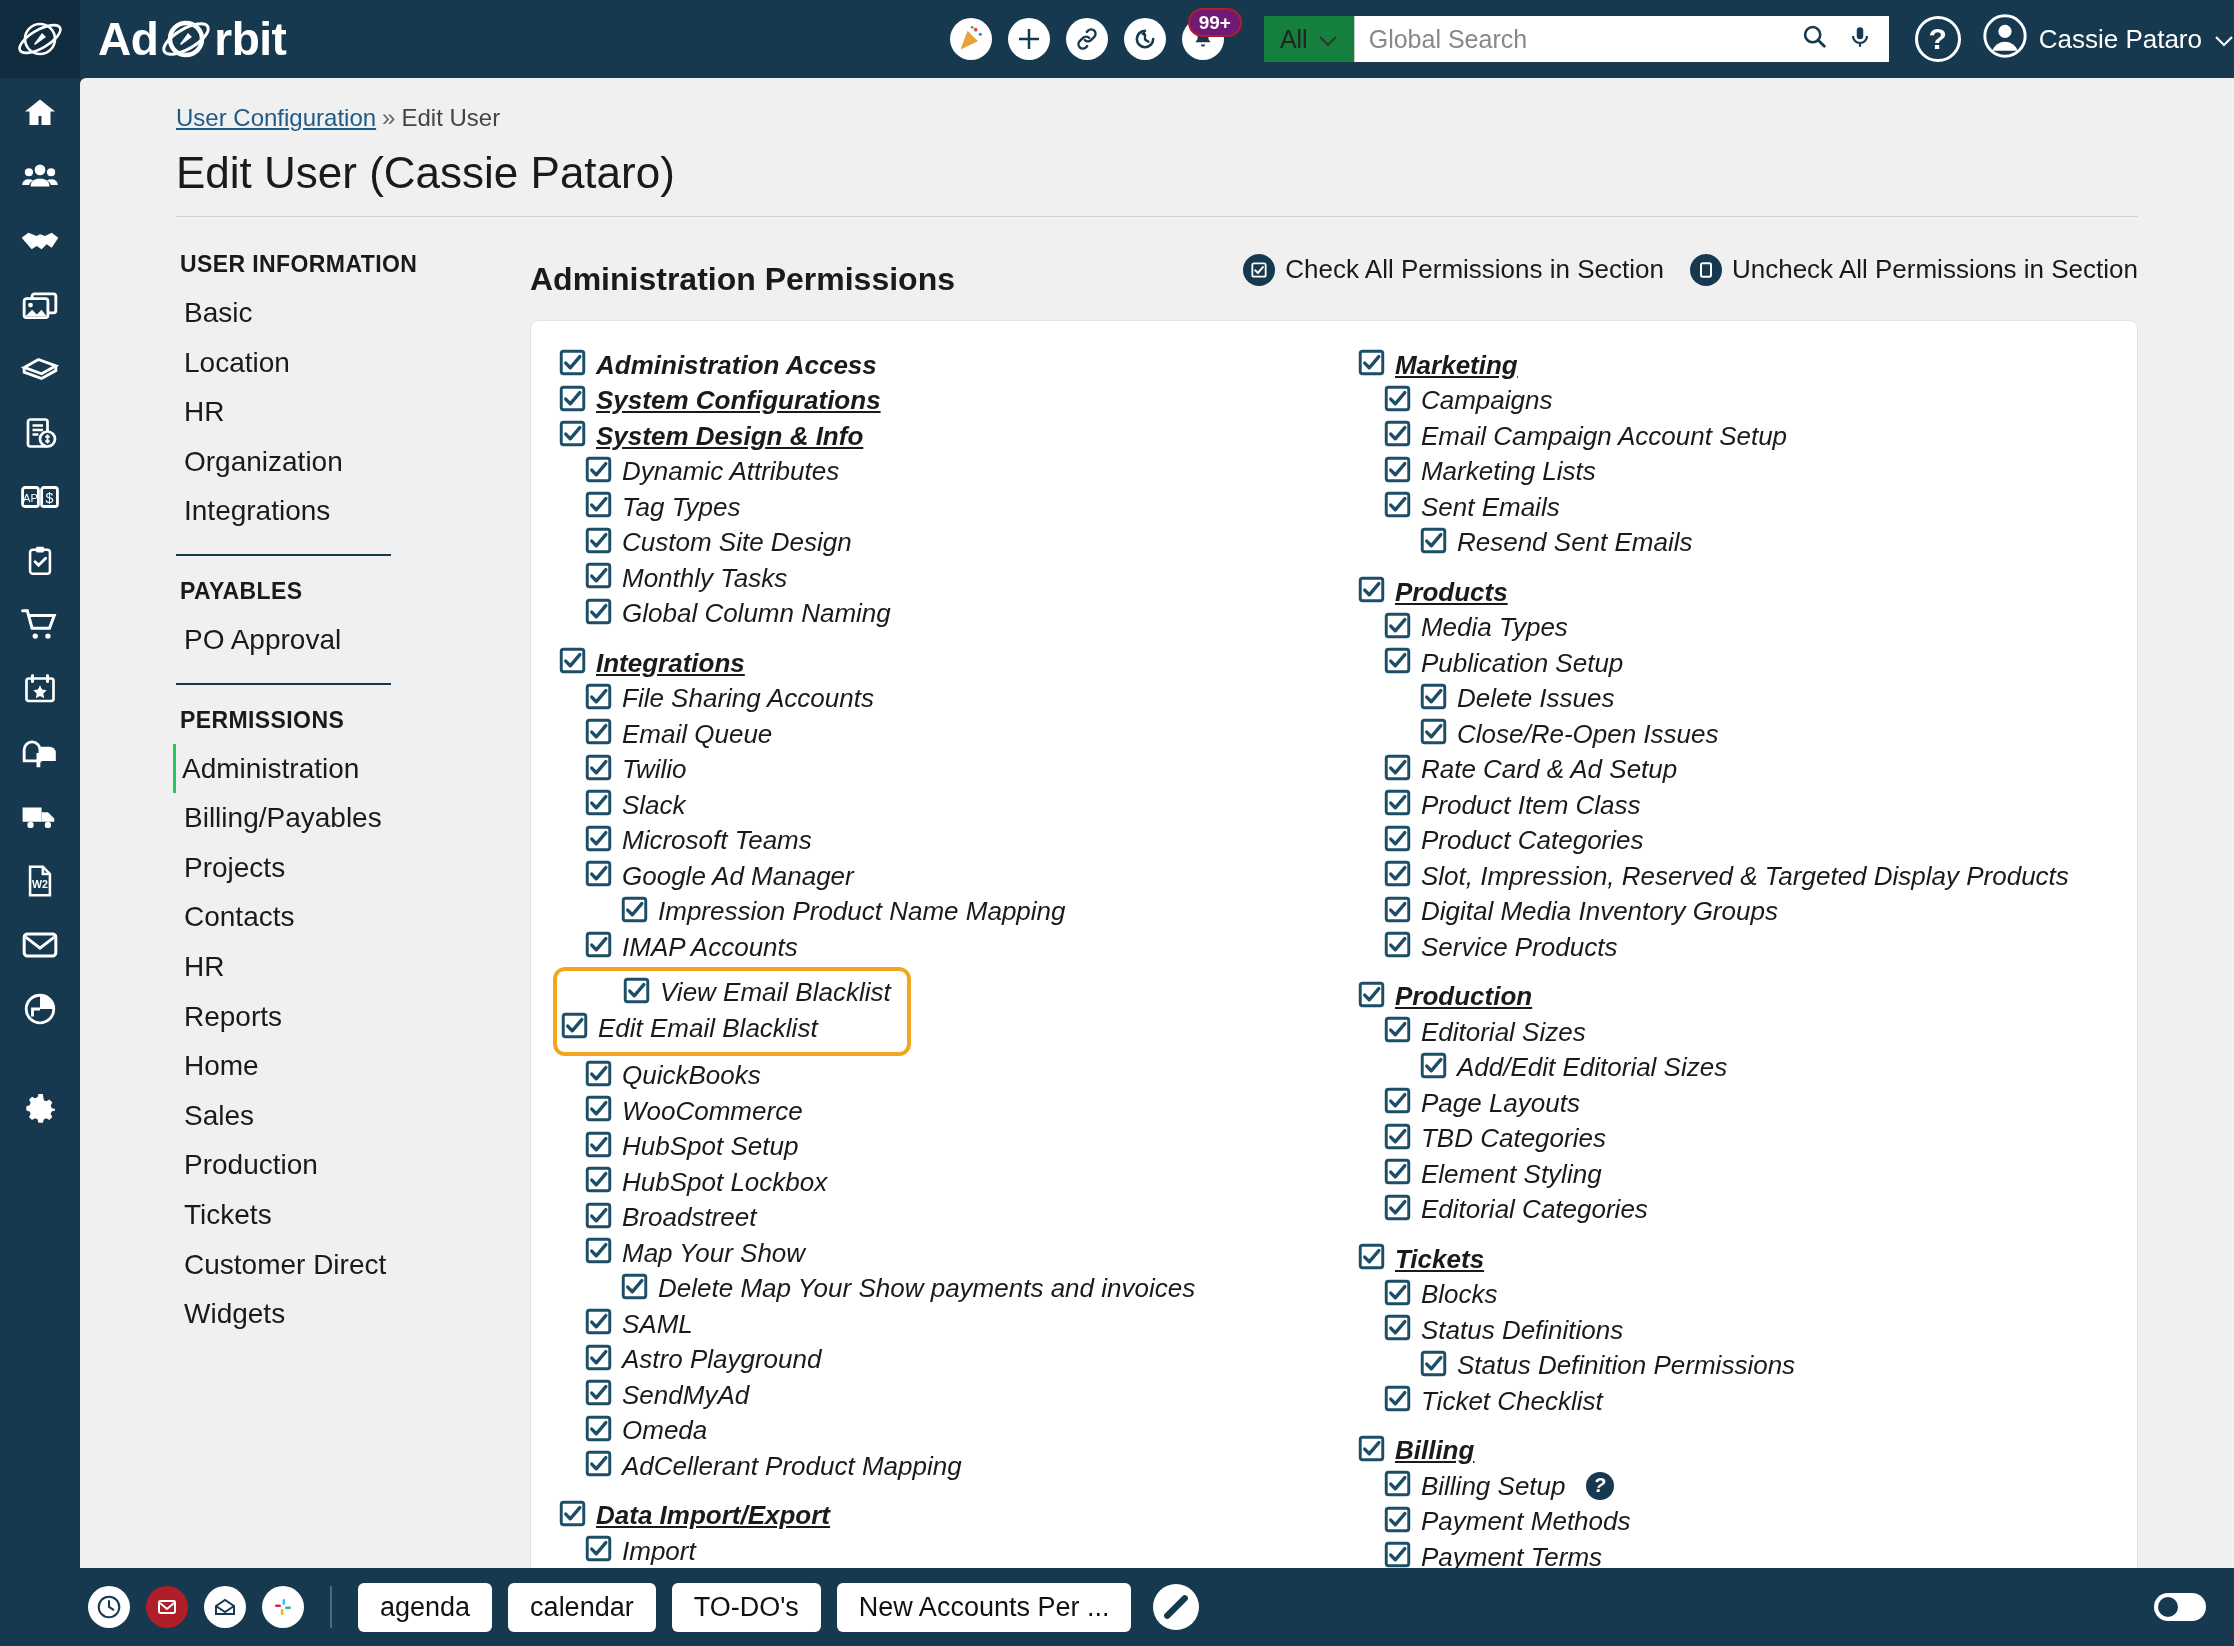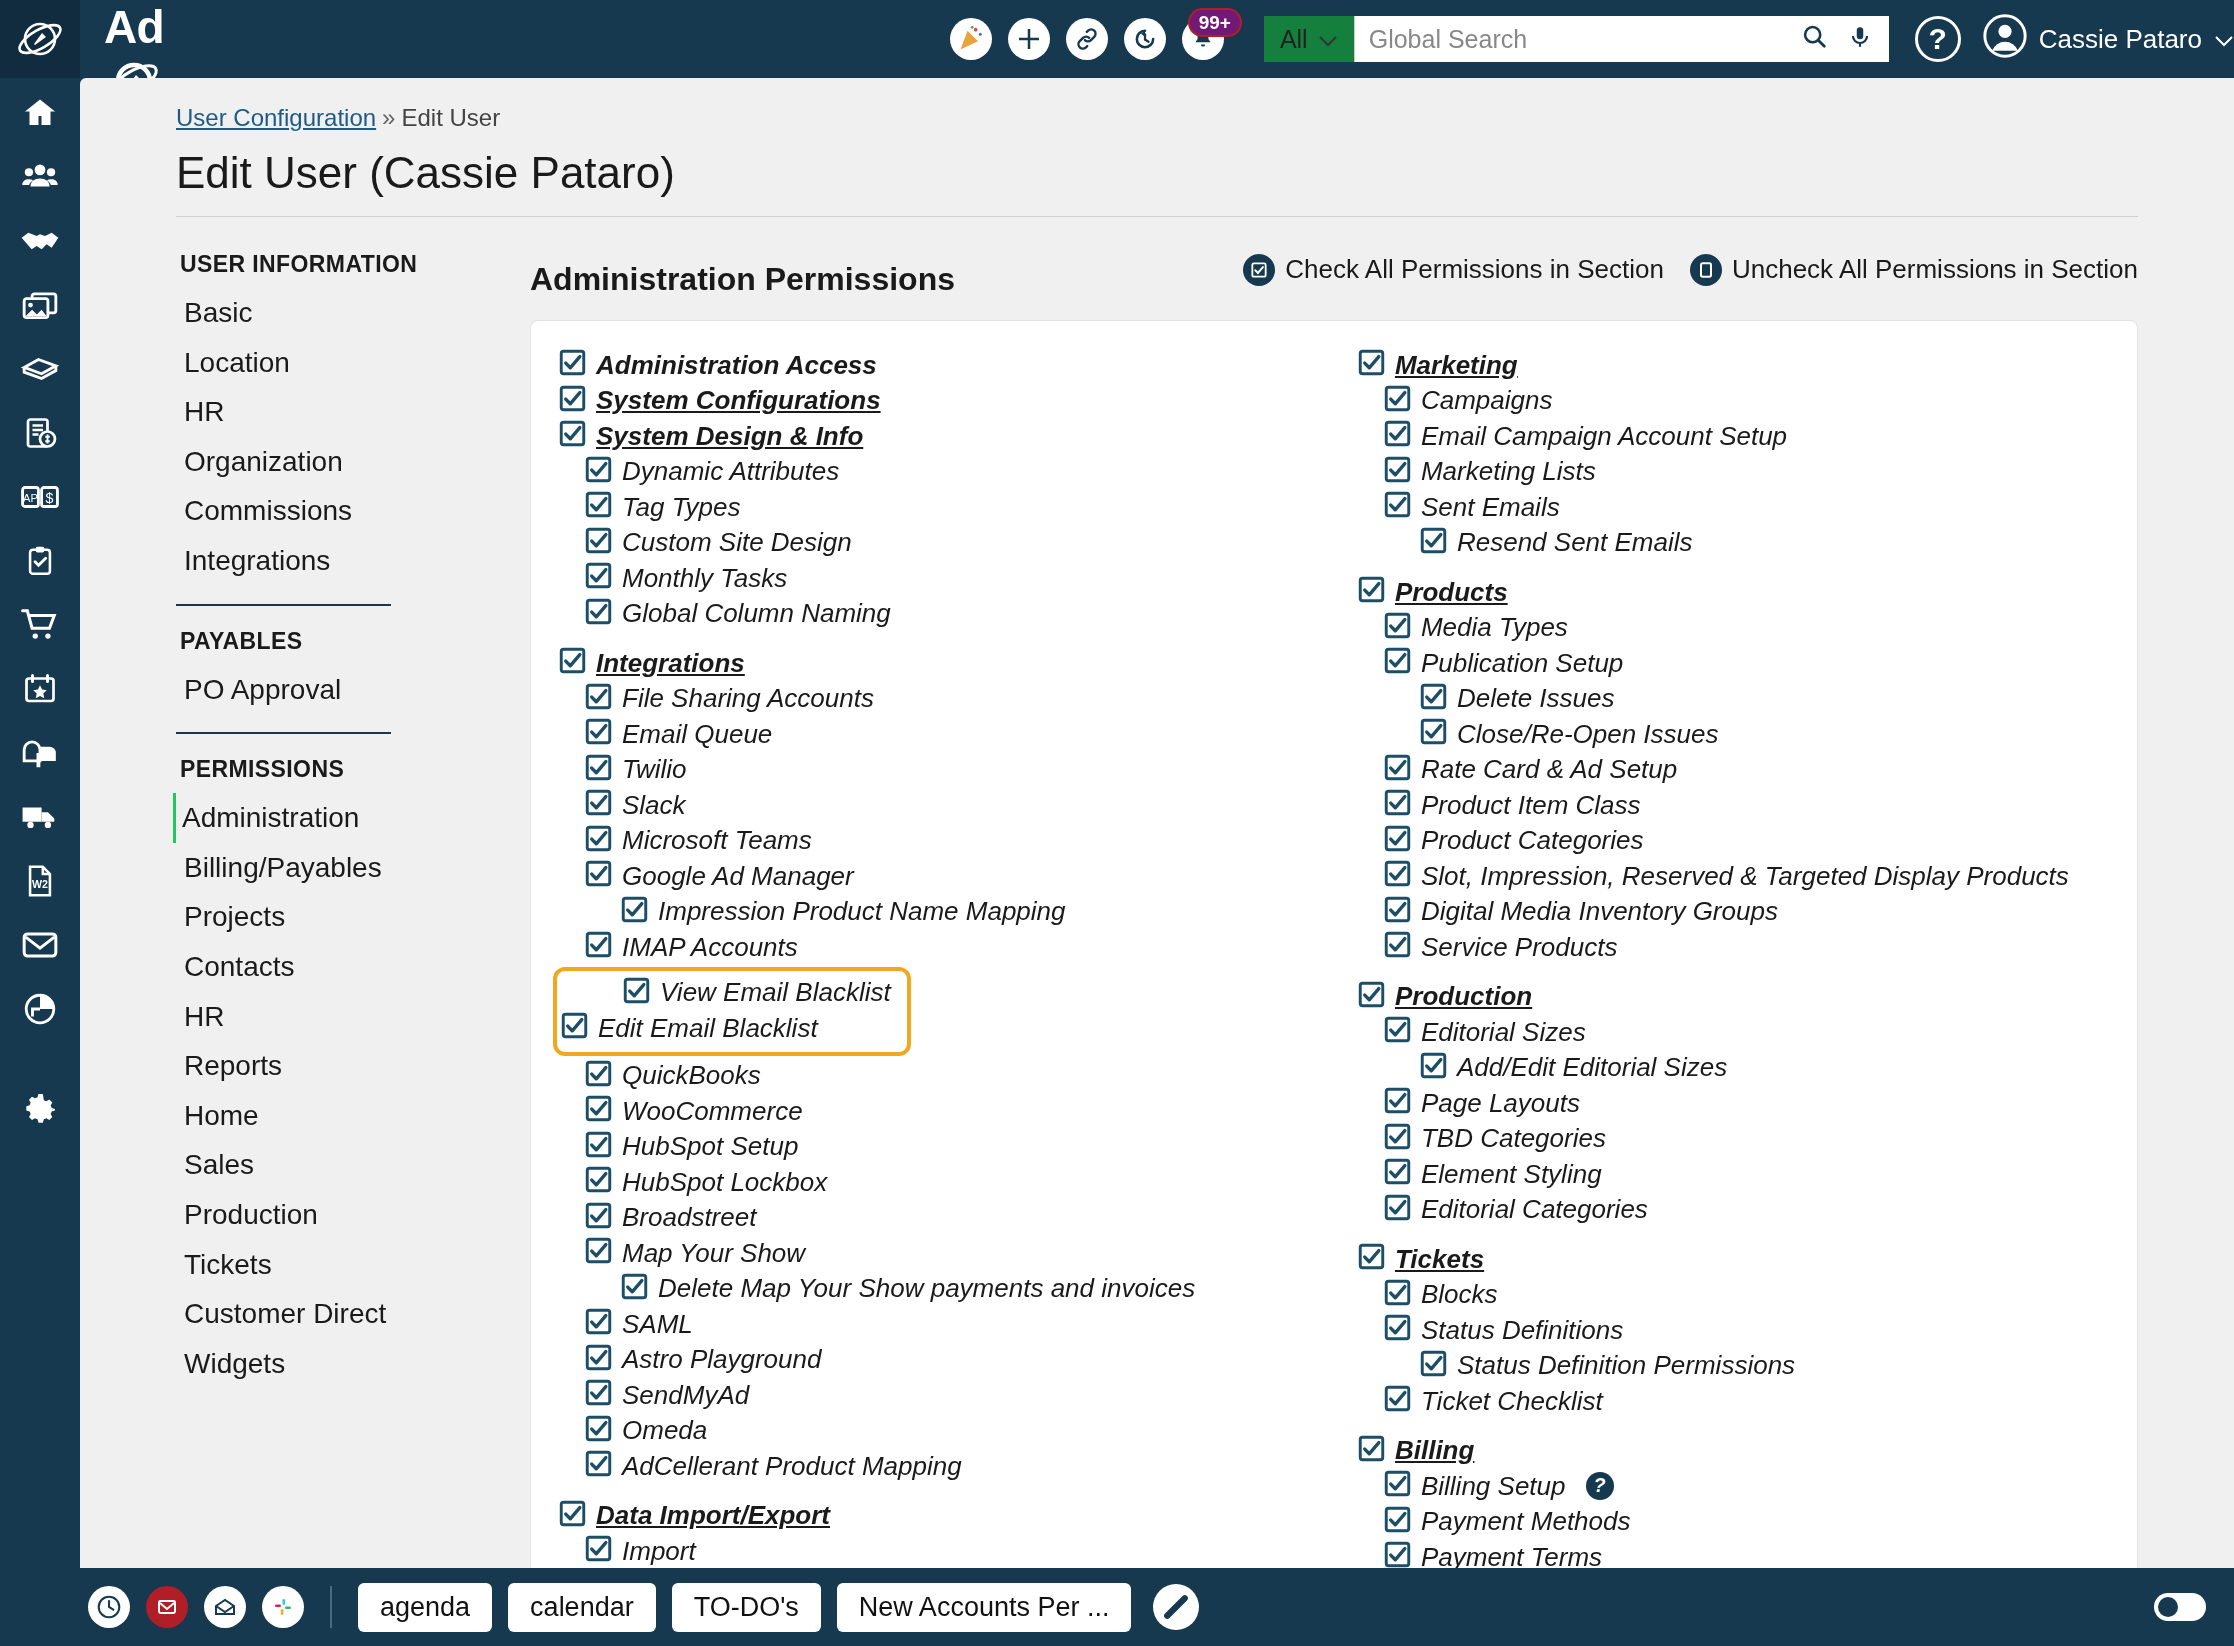--- a/index.html
+++ b/index.html
@@ -14,21 +14,21 @@
     position: absolute; top: 0; left: 0; width: 2234px; height: 78px;
     background: #16394f; display: flex; align-items: center;
   }
   #logo-zone {
     width: 80px; height: 78px; display: flex; align-items: center; justify-content: center;
     background: #102c3e;
   }
   .logo-mark svg { display: block; }
   #brand {
     color: #fff; font-size: 46px; font-weight: bold; letter-spacing: -0.5px;
-    margin-left: 18px; display: flex; align-items: center; height: 78px; flex-direction: column;
+    margin-left: 18px; display: flex; align-items: center; height: 78px;
   }
   #brand .orb { display: inline-flex; align-items: center; margin: 0 1px; }
   #top-icons { margin-left: auto; display: flex; align-items: center; gap: 16px; padding-right: 18px; }
   .circ-icon {
     width: 42px; height: 42px; border-radius: 50%; background: #fff; color: #16394f;
     display: flex; align-items: center; justify-content: center; position: relative;
     flex: 0 0 auto;
   }
   .badge {
     position: absolute; top: -10px; right: -18px; background: #701a75; color: #fff;
@@ -373,21 +373,20 @@
 
   <div id="content">
 
     <nav id="sidenav">
       <div>
         <div class="nav-group-title">USER INFORMATION</div>
         <div class="nav-item">Basic</div>
         <div class="nav-item">Location</div>
         <div class="nav-item">HR</div>
         <div class="nav-item">Organization</div>
-        <div class="nav-item">Commissions</div>
         <div class="nav-item">Integrations</div>
       </div>
       <div class="nav-sep"></div>
       <div>
         <div class="nav-group-title">PAYABLES</div>
         <div class="nav-item">PO Approval</div>
       </div>
       <div class="nav-sep"></div>
       <div>
         <div class="nav-group-title">PERMISSIONS</div>

